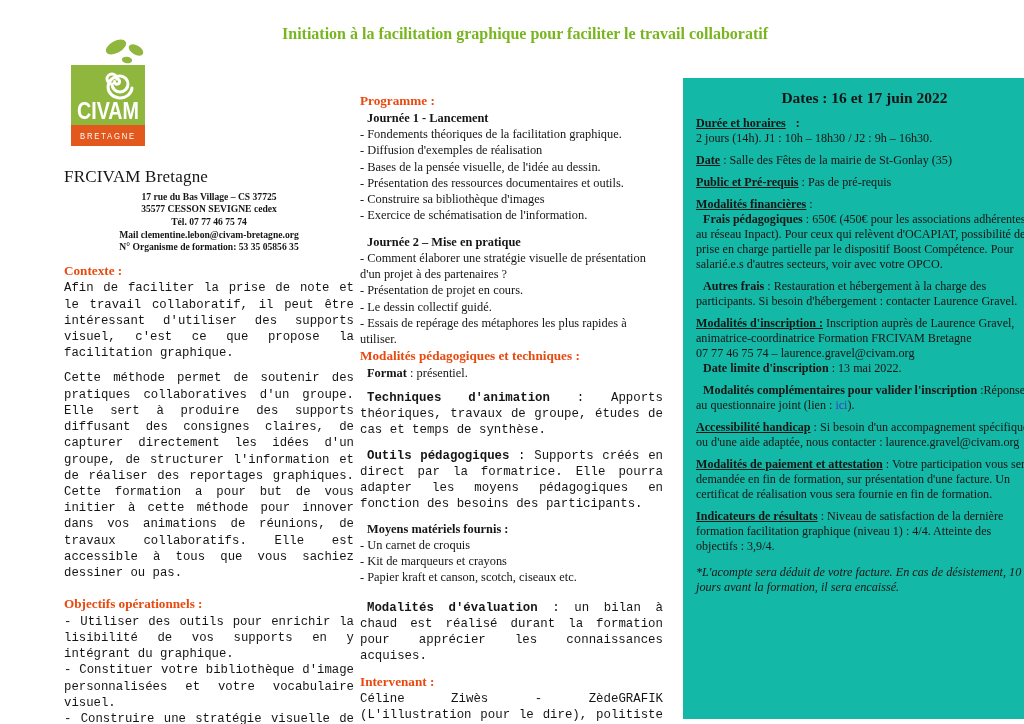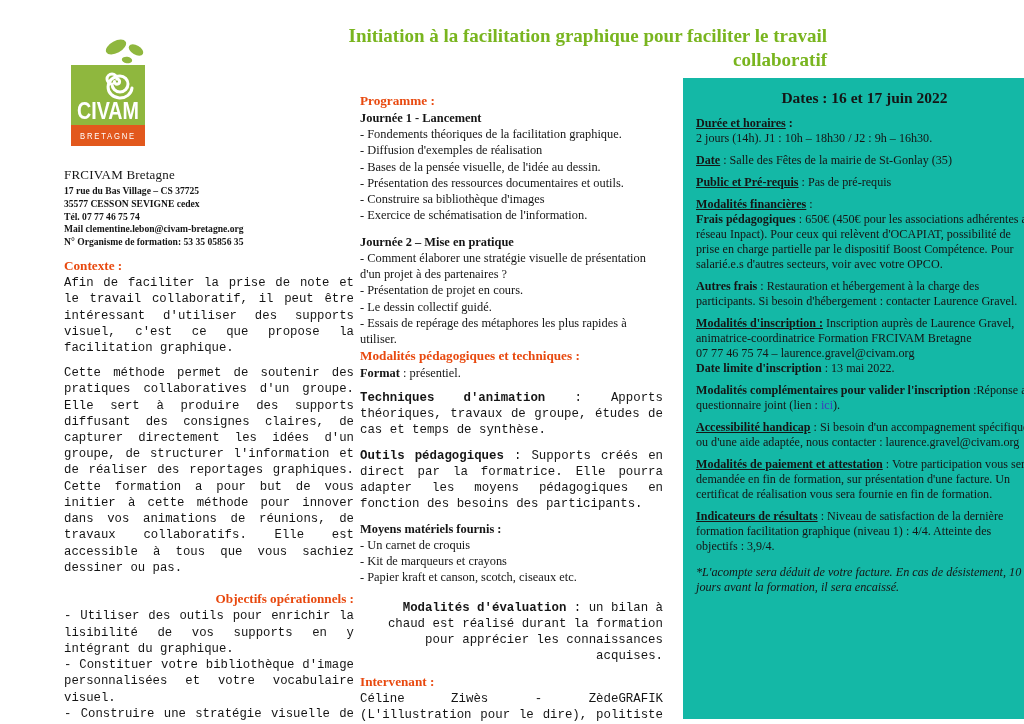--- a/index.html
+++ b/index.html
@@ -1,38 +1,38 @@
 <!DOCTYPE html>
 <html lang="fr"><head>
 <meta charset="utf-8">
 <style>
   html,body{margin:0;padding:0;background:#fff;}
   .page{position:relative;width:1024px;height:724px;background:#fff;overflow:hidden;
         font-family:"Liberation Serif","DejaVu Serif",serif;color:#151515;}
 
   
-  .doc-title{position:absolute;left:282px;top:24px;width:545px;text-align:right;
-             color:#79b51f;font-size:19px;font-weight:bold;line-height:1.25;}
+  .doc-title{position:absolute;left:282px;top:24px;width:545px;text-align:left;
+             color:#79b51f;font-size:16px;font-weight:bold;line-height:1.25;}
 
   
   .col-left{position:absolute;left:64px;top:38px;width:290px;font-size:12.3px;line-height:1.32;}
   .col-mid{position:absolute;left:360px;top:92px;width:303px;font-size:12.4px;line-height:1.3;}
 
   .logo-wrap{margin-left:6px;}
-  .org-name{font-size:13px;margin-top:14px;letter-spacing:.2px;}
-  .org-lines{font-size:9.6px;font-weight:bold;line-height:1.32;margin-top:2px;}
+  .org-name{font-size:17px;margin-top:14px;letter-spacing:.2px;}
+  .org-lines{font-size:9.6px;font-weight:bold;line-height:1.32;margin-top:2px;text-align:center;}
 
   .h-orange{color:#e8490f;font-weight:bold;font-size:13.2px;margin:0 0 1px 0;}
   .just{text-align:justify;font-family:Liberation Mono, monospace;}
   p{margin:0 0 9px 0;}
   .tight p{margin:0;}
-  .b{font-weight:bold;}
+  .b{font-weight:bold;margin-left:7px;}
   .bu{font-weight:bold;text-decoration:underline;}
   .mt8{margin-top:8px;}
-  .mt14{margin-top:14px;text-align:right;}
+  .mt14{margin-top:14px;}
   .mt16{}
   .sec-gap{height:11px;}
 
   
   .info-box{position:absolute;left:683px;top:78px;width:363px;height:641px;
             background:#14b8a6;box-sizing:border-box;padding:8px 13px 6px 13px;
             font-size:12.1px;line-height:1.24;overflow:hidden;}
   .info-box p{margin:0 0 7px 0;}
   .dates-title{text-align:center;font-size:15.5px;font-weight:bold;margin:2px 0 9px 0;}
   .link{color:#3d3dbb;cursor:pointer;}

